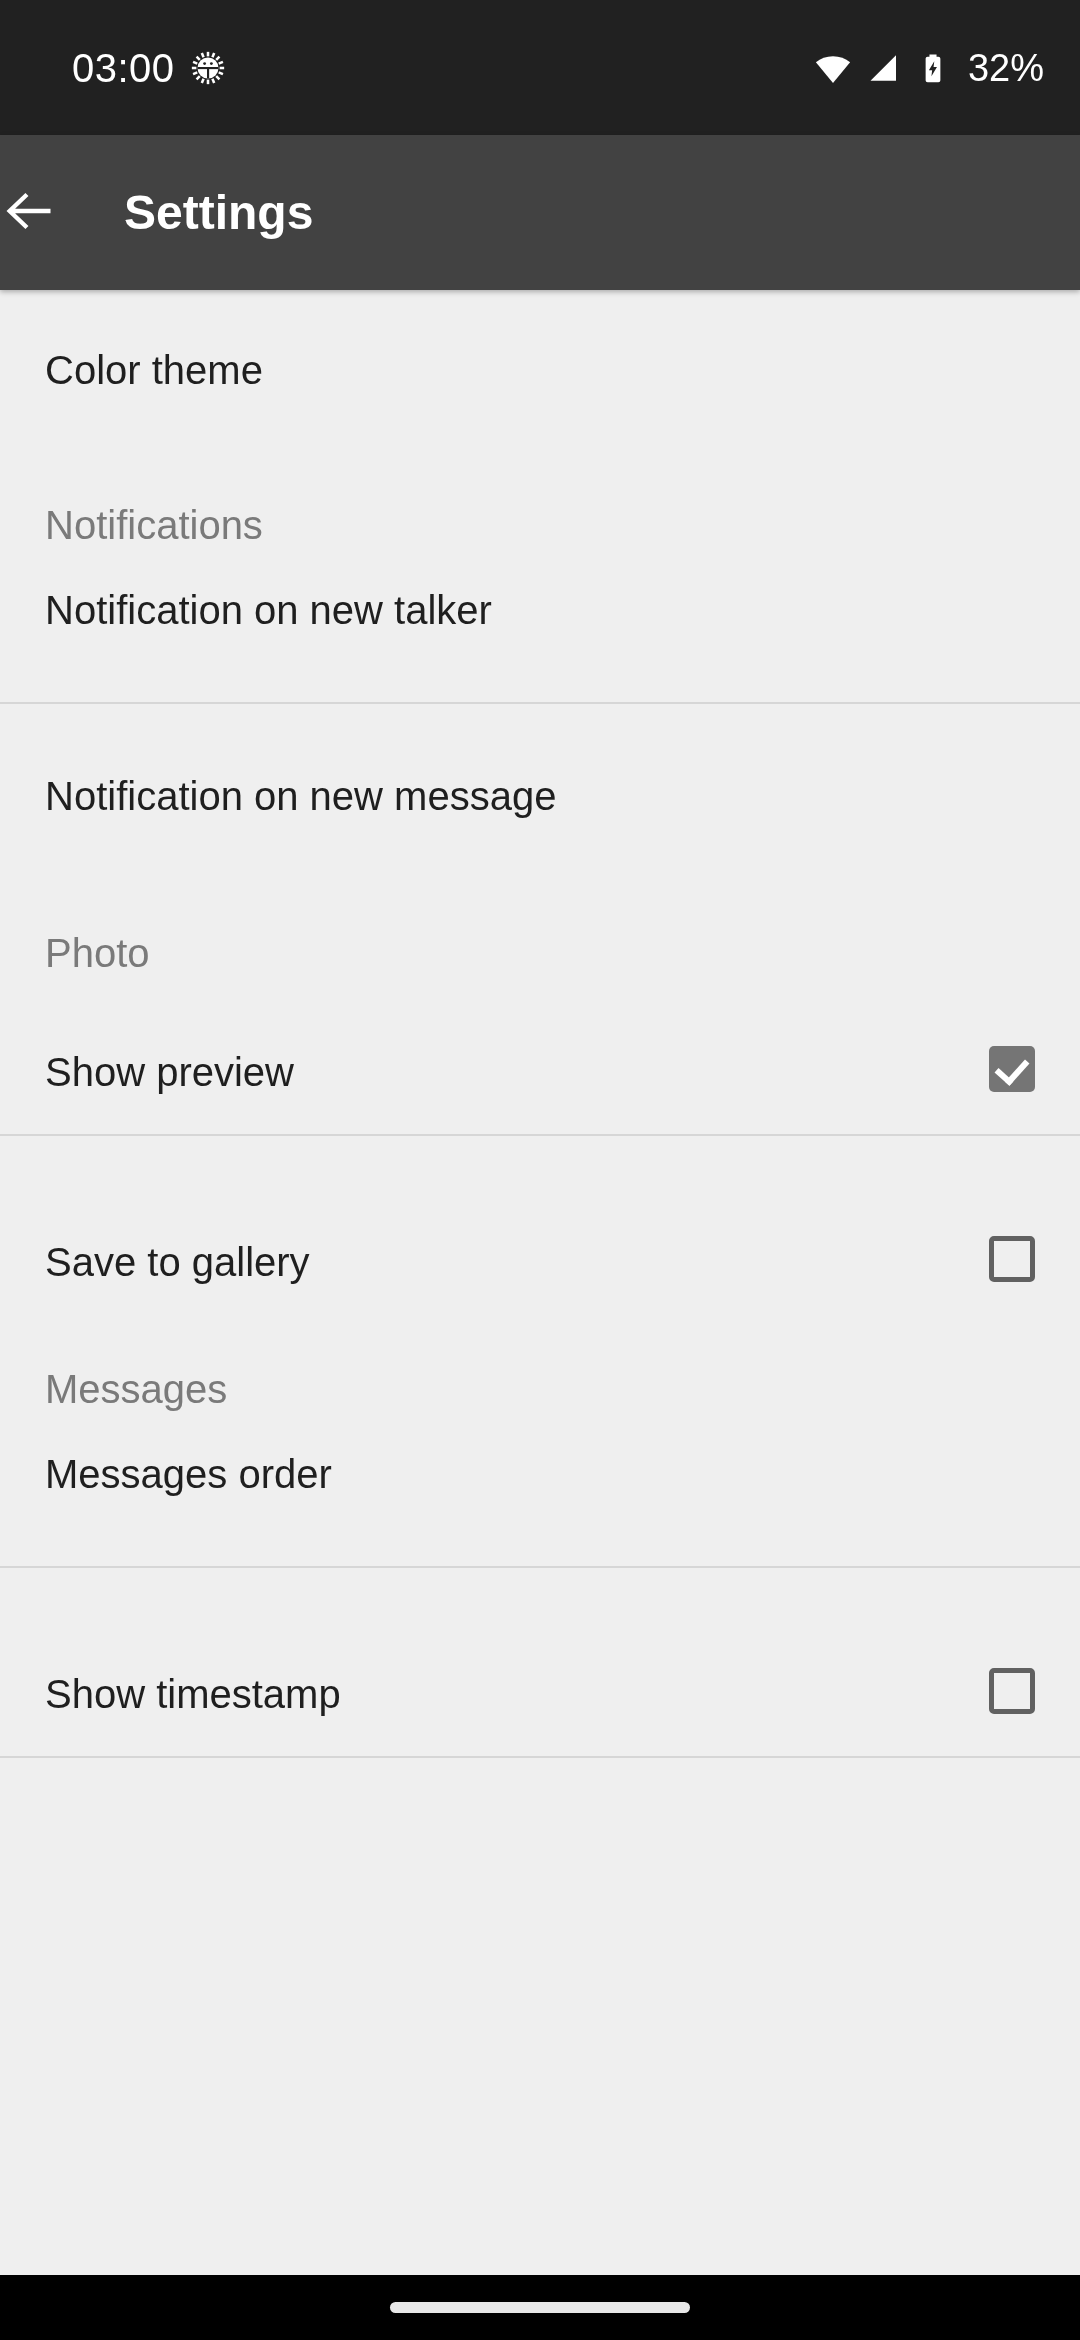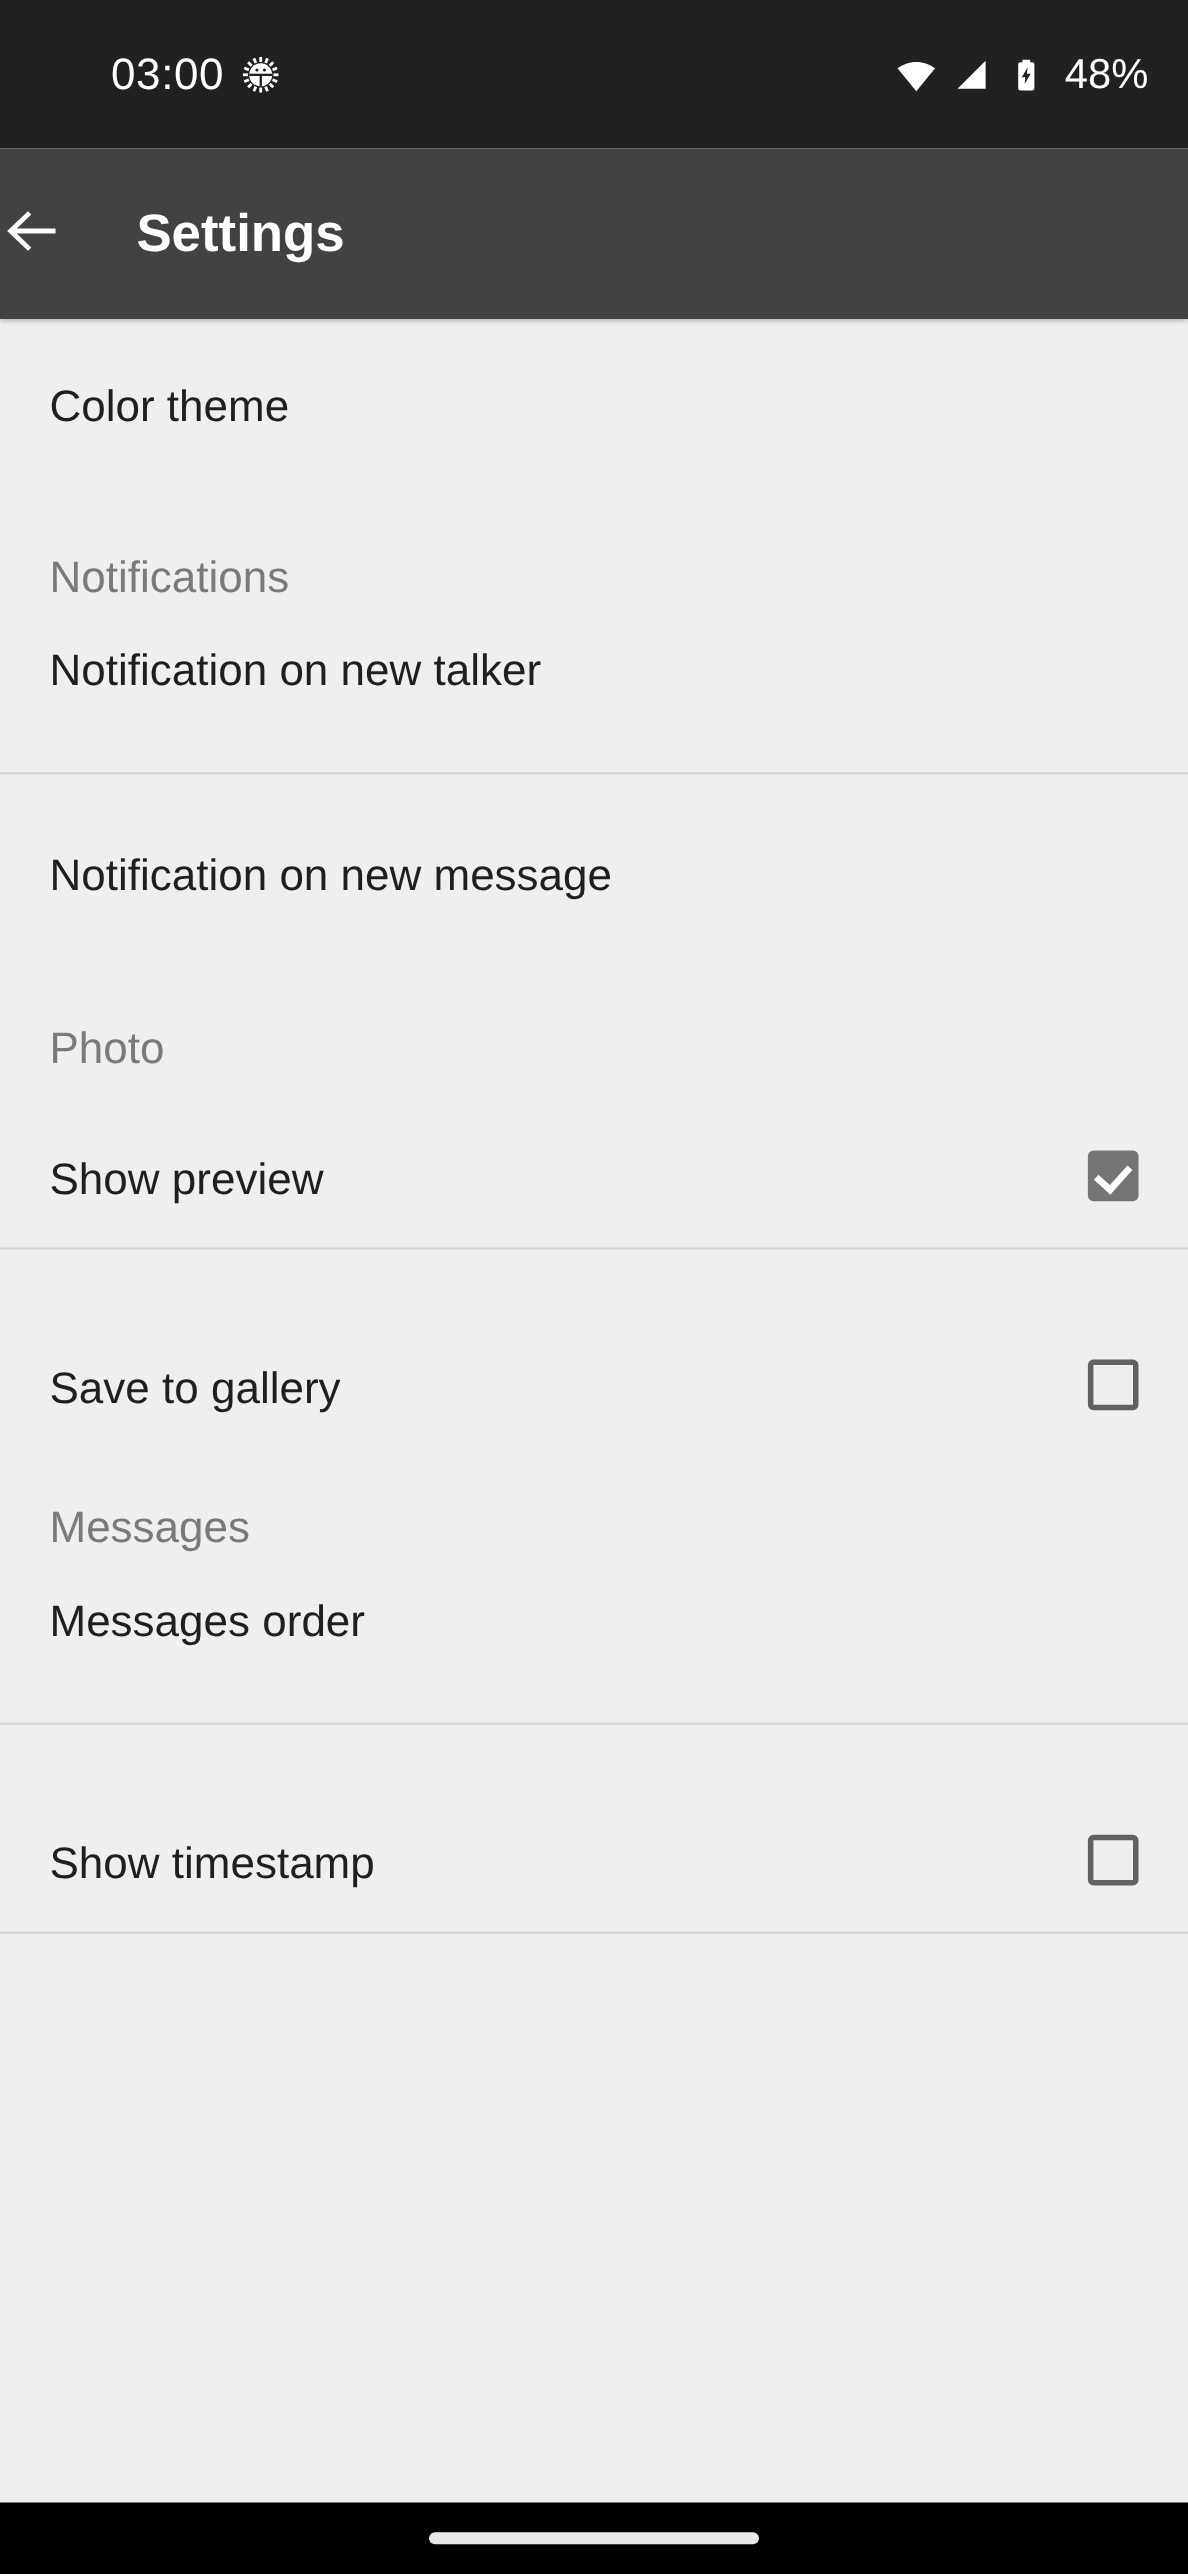--- a/index.html
+++ b/index.html
@@ -29,21 +29,21 @@
     display: flex;
     align-items: center;
     justify-content: space-between;
     box-sizing: border-box;
     padding: 0 36px 0 0;
   }
   .status-left {
     display: flex;
     align-items: center;
     gap: 16px;
-    padding-left: 101px;
+    padding-left: 72px;
     text-align: right;
   }
   .status-clock {
     color: #ffffff;
     font-size: 40px;
     letter-spacing: 0.5px;
     line-height: 1;
   }
   .status-right {
     display: flex;
@@ -229,21 +229,21 @@
         <svg class="sicon" width="36" height="36" viewBox="0 0 24 24">
           <path fill="#ffffff" d="M20 3.5v17H3z"></path>
         </svg>
       </span>
       <span>
         <svg class="sicon" width="34" height="34" viewBox="0 0 24 24">
           <path fill="#ffffff" d="M15.8 4h-1.3V2.4H9.5V4H8.2C7.4 4 6.8 4.6 6.8 5.4v15.2c0 .8.6 1.4 1.4 1.4h7.6c.8 0 1.4-.6 1.4-1.4V5.4c0-.8-.6-1.4-1.4-1.4z"></path>
           <path fill="#212121" d="M12.9 7.2 9.1 13.6h2.3l-.5 4.3 3.9-6.6h-2.4z"></path>
         </svg>
       </span>
-      <span class="battery-pct">48%</span>
+      <span class="battery-pct">32%</span>
     </div>
   </div>
 
   <div class="app-bar">
     <div class="back-btn">
       <span>
         <svg width="58" height="58" viewBox="0 0 24 24">
           <path fill="none" stroke="#ffffff" stroke-width="1.8" stroke-linecap="square" d="M20 12H4.5M10.5 5.8 4 12l6.5 6.2"></path>
         </svg>
       </span>

